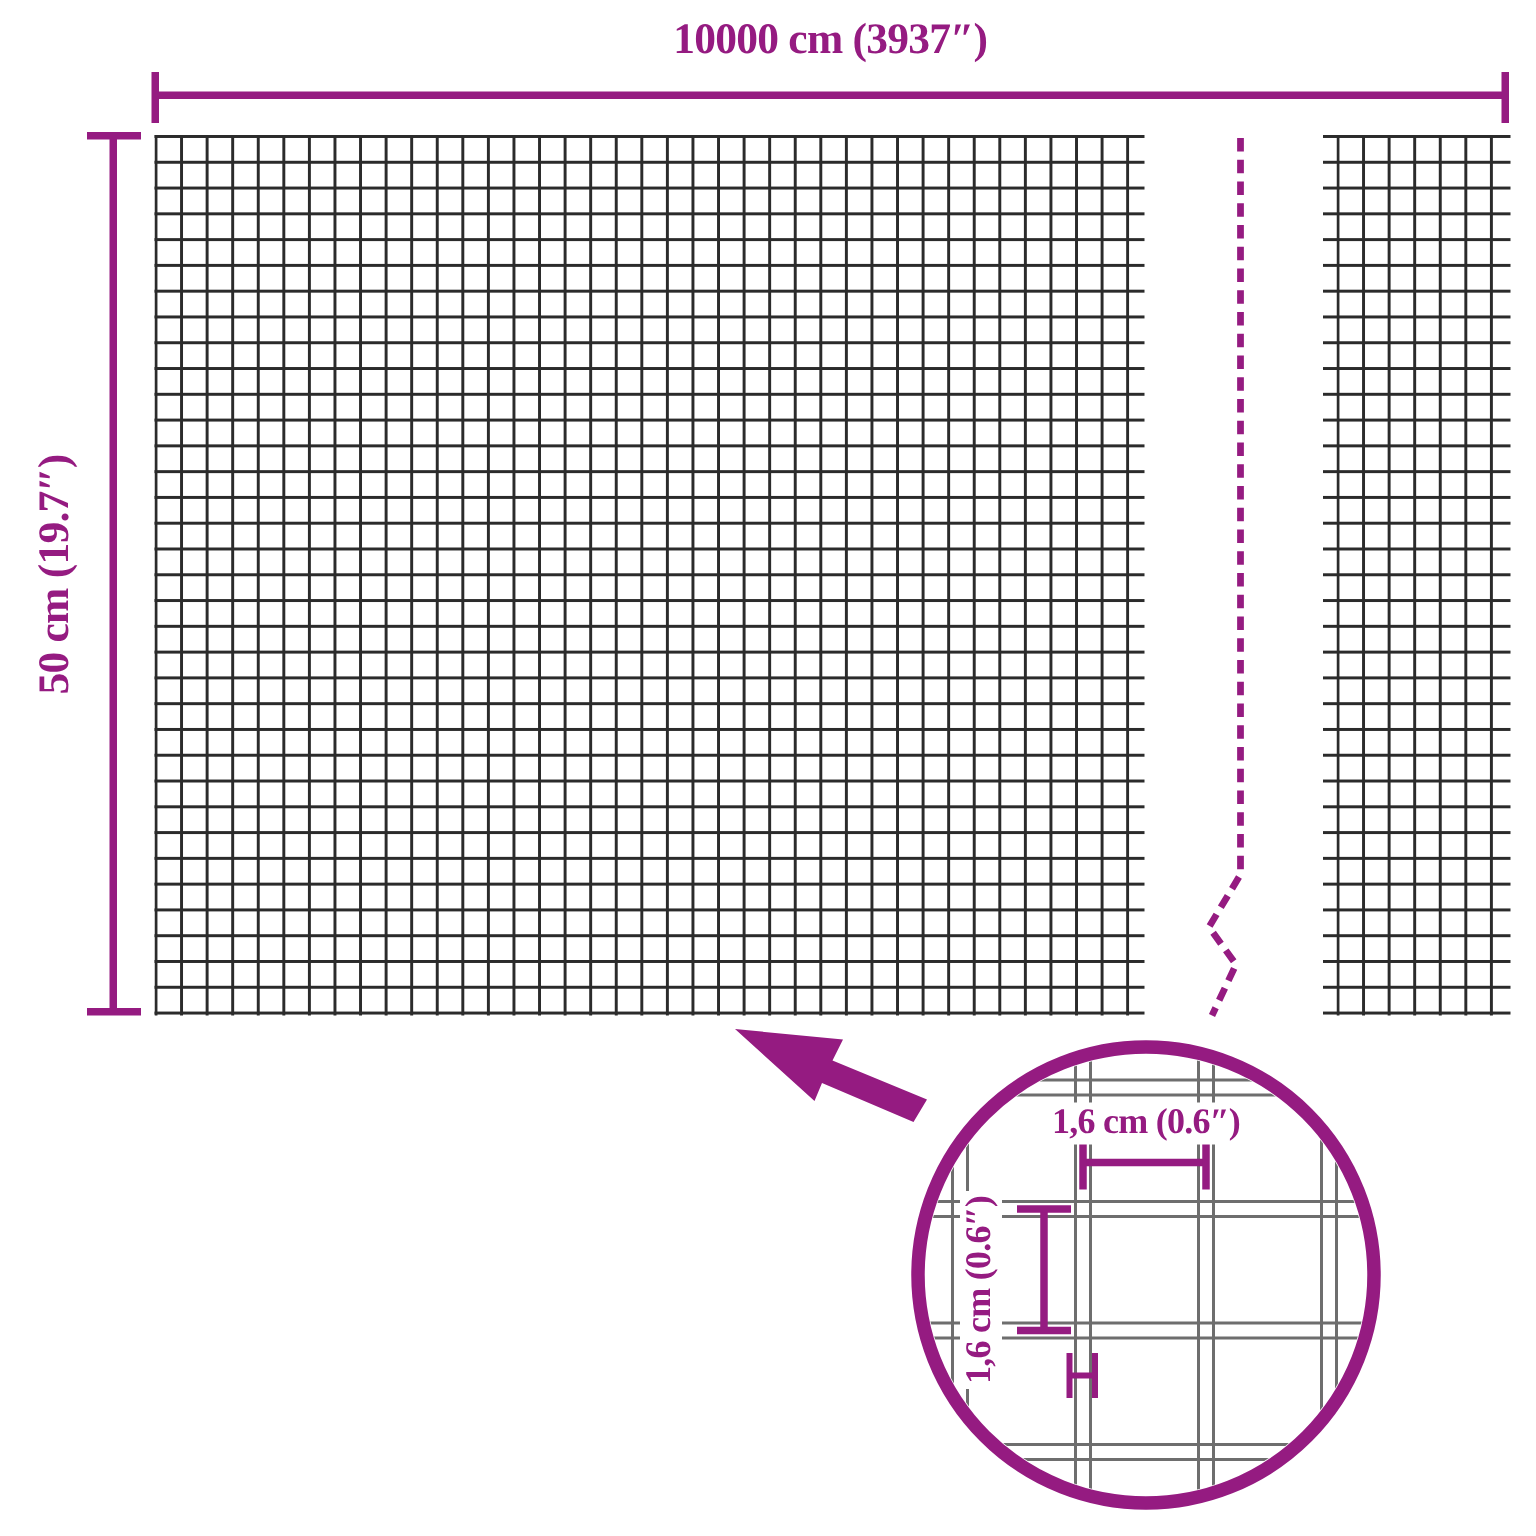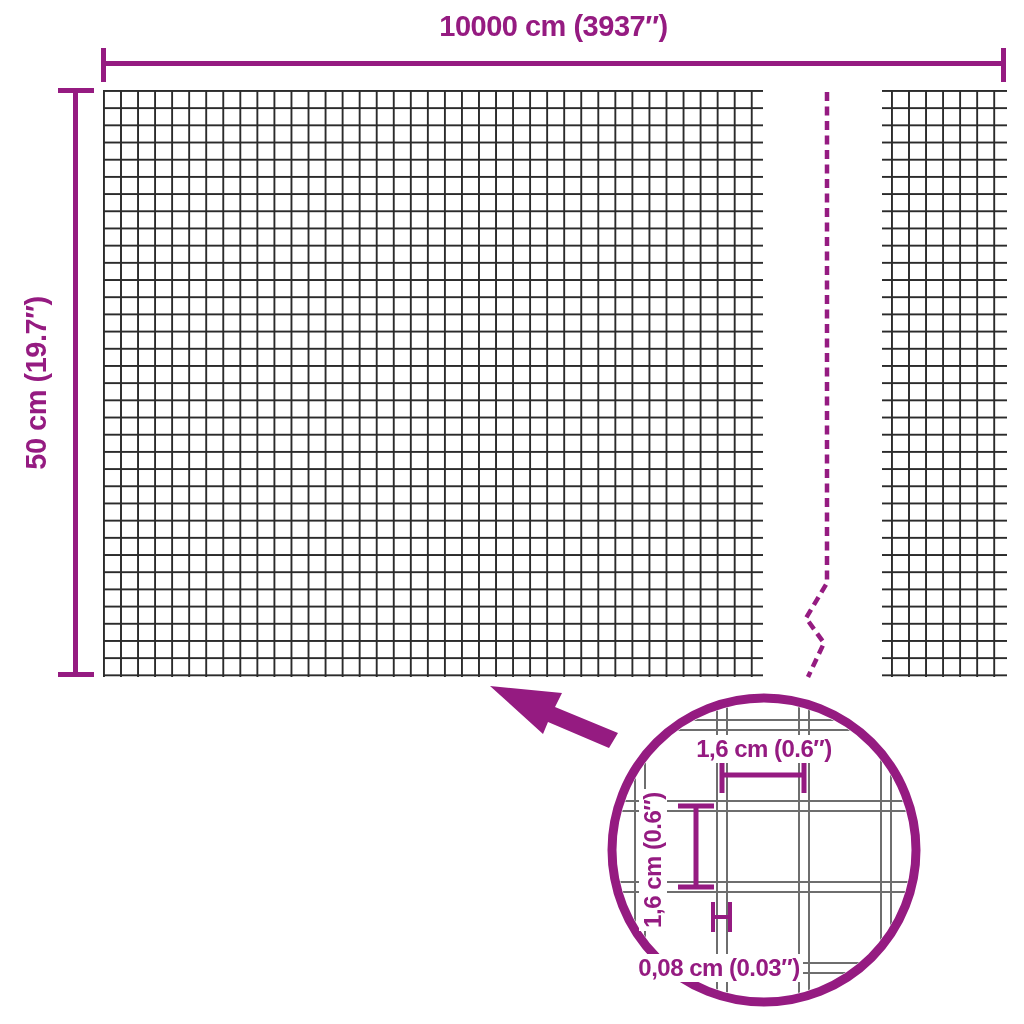--- a/index.html
+++ b/index.html
@@ -4,21 +4,21 @@
 <style>
   :root{
     --accent:#951b81;
     --mesh-line:#2b2b2b;
     --detail-wire:#6e6e6e;
     --bg:#ffffff;
   }
   *{margin:0;padding:0;box-sizing:border-box;}
   html,body{width:1024px;height:1024px;background:var(--bg);overflow:hidden;}
   #canvas{position:relative;width:1024px;height:778px;background:var(--bg);
-    font-family:Liberation Sans, sans-serif;}
+    font-family:Liberation Serif, serif;}
   .abs{position:absolute;}
   .accent-fill{background:var(--accent);}
   .dim-label{
     position:absolute;color:var(--accent);font-weight:700;
     font-size:29px;letter-spacing:-0.5px;text-align:center;white-space:nowrap;
   }
   .detail-label{
     position:absolute;color:var(--accent);font-weight:700;
     font-size:24px;letter-spacing:-0.5px;text-align:center;white-space:nowrap;
   }
@@ -114,18 +114,15 @@
     </g>
   </svg>
 
   <div class="lbl-layer">
     <div class="detail-label" style="left:614px;top:719px;width:300px;">
       <span class="halo">1,6 cm (0.6″)</span>
     </div>
     <div class="detail-label rot-ccw" style="left:483px;top:829px;width:340px;height:30px;line-height:30px;">
       <span class="halo">1,6 cm (0.6″)</span>
     </div>
-    <div class="detail-label" style="left:549px;top:938px;width:340px;">
-      <span class="halo">0,08 cm (0.03″)</span>
-    </div>
   </div>
 
 </div>
 
 </body></html>

